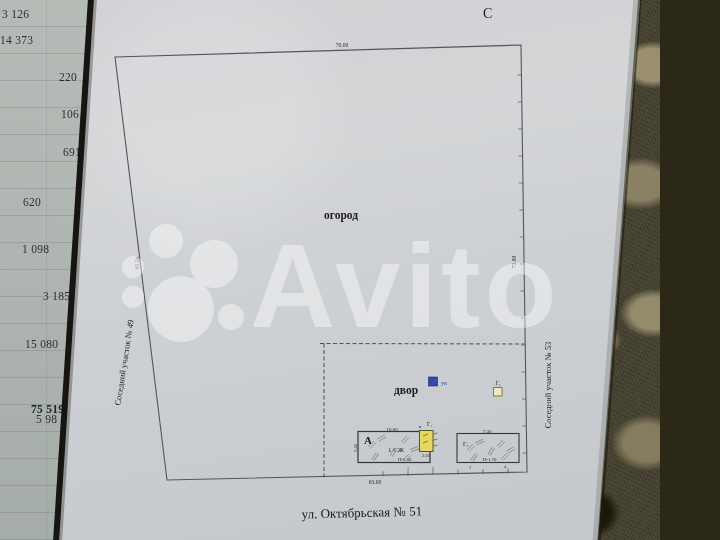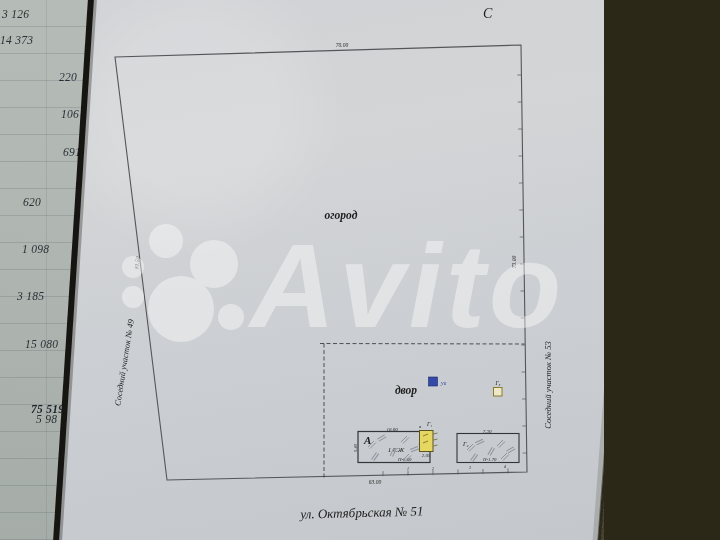--- a/index.html
+++ b/index.html
@@ -1,17 +1,17 @@
 <!DOCTYPE html>
 <html><head>
 <meta charset="utf-8">
 <style>
   html,body{margin:0;padding:0;background:#2b2818;}
-  #stage{position:relative;width:604px;height:540px;overflow:hidden;
-         font-family:"Liberation Serif", serif;font-style:italic;}
+  #stage{position:relative;width:660px;height:540px;overflow:hidden;
+         font-family:"Liberation Serif", serif;}
   
   .fabric{position:absolute;inset:0;background-color:#454130;
     background-image:
       radial-gradient(circle 30px at 90% 2%, #171507 0 40%, transparent 62%),
       radial-gradient(ellipse 52px 36px at 99% 12%, #9a9070 0 45%, transparent 66%),
       radial-gradient(ellipse 44px 62px at 86% 22%, #22200f 0 40%, transparent 62%),
       radial-gradient(ellipse 60px 42px at 97% 34%, #8a8164 0 40%, transparent 63%),
       radial-gradient(ellipse 46px 64px at 87% 47%, #1d1b0c 0 42%, transparent 64%),
       radial-gradient(ellipse 55px 40px at 99% 58%, #948b6c 0 40%, transparent 62%),
       radial-gradient(ellipse 48px 58px at 88% 70%, #201e0e 0 42%, transparent 63%),
@@ -51,21 +51,21 @@
   <div class="fabric"></div>
 
   <div class="ledger">
     <div class="ledger-row" style="top:8px;left:2px">3 126</div>
     <div class="ledger-row" style="top:34px;left:0px">14 373</div>
     <div class="ledger-row" style="top:71px;left:59px">220</div>
     <div class="ledger-row" style="top:108px;left:61px">106</div>
     <div class="ledger-row" style="top:146px;left:63px">691</div>
     <div class="ledger-row" style="top:196px;left:23px">620</div>
     <div class="ledger-row" style="top:243px;left:22px">1 098</div>
-    <div class="ledger-row" style="top:290px;left:17px">3 185</div>
+    <div class="ledger-row" style="top:290px;left:43px">3 185</div>
     <div class="ledger-row" style="top:338px;left:25px">15 080</div>
     <div class="ledger-row" style="top:413px;left:36px">5 98</div>
     <div class="ledger-row bold" style="top:403px;left:31px">75 519</div>
   </div>
 
   <div class="paper"></div>
 
   <svg width="720" height="540" viewBox="0 0 720 540">
     <defs>
       <g id="hm" stroke="#8d939c" stroke-width="1" fill="none">

